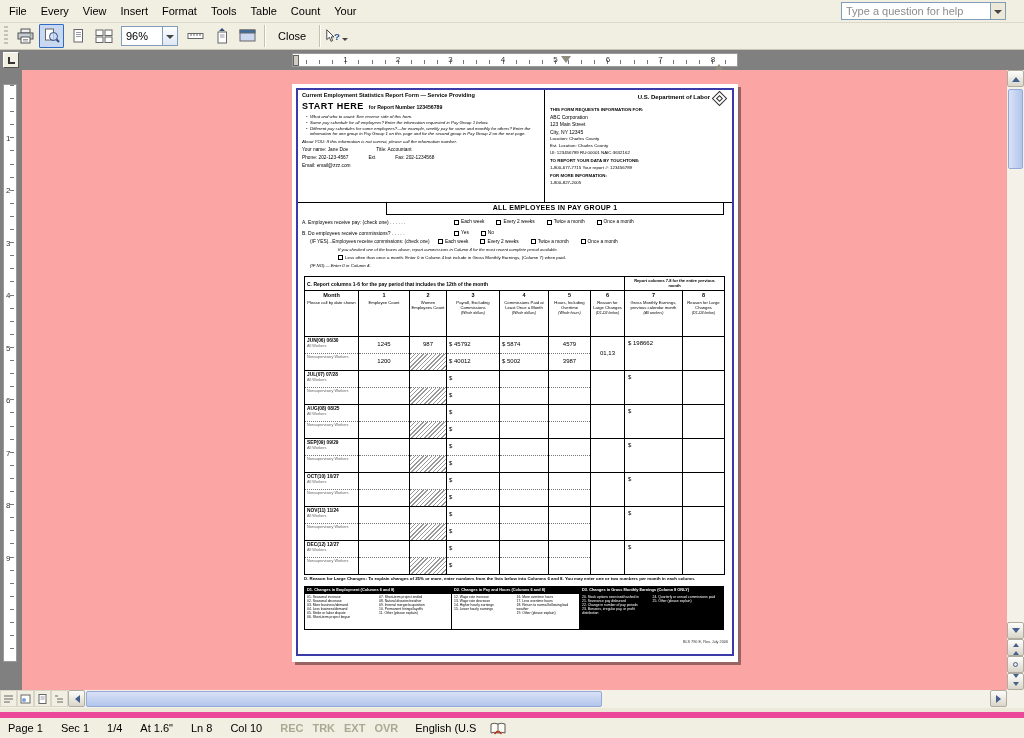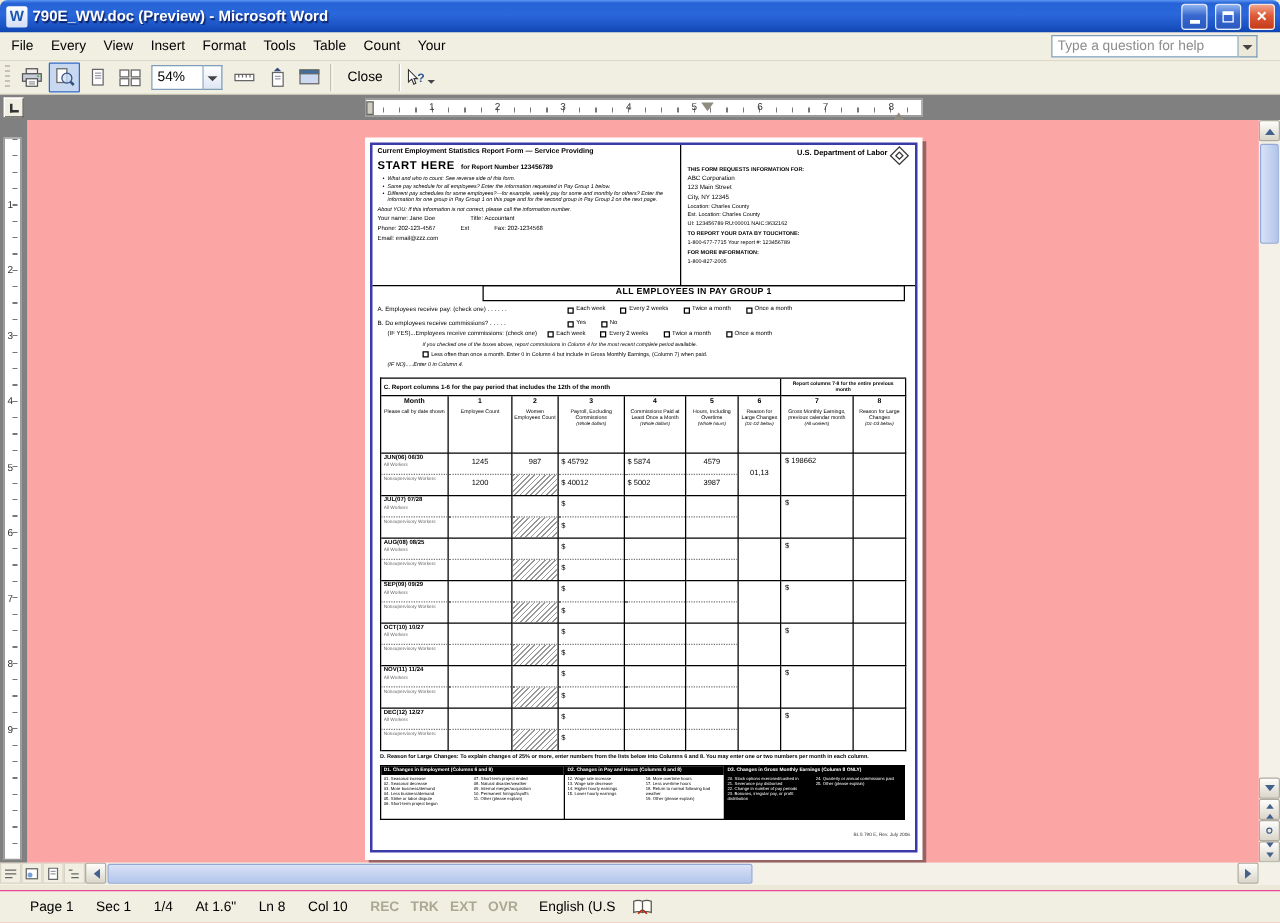--- a/index.html
+++ b/index.html
@@ -86,21 +86,21 @@
 
 .hscrollrow{height:18px;flex:0 0 18px;display:flex;background:#f3f1e8}
 .viewbtn{width:17px;height:17px;flex:0 0 17px;display:flex;align-items:center;justify-content:center;background:#f1efe2;border:1px solid #d8d4c6}
 .hsbtn{width:17px;height:17px;flex:0 0 17px;background:linear-gradient(180deg,#fefefc,#d9d5c9);border:1px solid #b0ac9f;border-radius:2px;display:flex;align-items:center;justify-content:center}
 .htrack{flex:1;position:relative}
 .hthumb{position:absolute;top:1px;bottom:1px;left:1px;width:57%;background:linear-gradient(180deg,#d9e2f6,#b2c5ec);border:1px solid #93a8d7;border-radius:2px}
 .corner{width:17px;flex:0 0 17px;background:#f3f1e8}
 .gapstrip{height:4px;flex:0 0 4px;background:#ece9d8}
 
 
-.statusbar{height:26px;flex:0 0 26px;background:#f1efe2;border-top:1px solid #ec4899;display:flex;align-items:center;font-size:11px;padding:0 24px}
+.statusbar{height:26px;flex:0 0 26px;background:#f1efe2;border-top:6px solid #ec4899;display:flex;align-items:center;font-size:11px;padding:0 8px}
 .stseg{margin-right:18px;white-space:nowrap}
 .stdim{color:#aba893;font-weight:bold;margin-right:9px}
 .stlang{margin:0 14px 0 8px}
 
 
 .fleft{position:absolute;left:4px;top:2px;width:242px}
 .f-title{font-size:5.6px;font-weight:bold}
 .f-start{margin-top:2px;display:flex;align-items:baseline}
 .start-big{font-size:9px;font-weight:bold;letter-spacing:.5px}
 .start-rest{font-size:5.2px;font-weight:bold;margin-left:5px}
@@ -173,31 +173,20 @@
 .dbody{flex:1;display:flex;gap:2px;padding:1px 2px;font-size:3.4px;line-height:1.25}
 .dcol{flex:1;white-space:pre-line}
 .dbox.inverse{background:#000;color:#fff}
 .ffooter{position:absolute;right:4px;top:550px;font-size:3.8px;color:#333}
 </style>
 </head>
 <body>
 
 <div class="window">
 
-  <div class="titlebar">
-    <div class="app-icon"></div>
-    <div class="title-text">790E_WW.doc (Preview) - Microsoft Word</div>
-    <div class="winbtn min">
-        <span class="glyph-min"></span>
-      </div>
-    <div class="winbtn max">
-        <span class="glyph-restore"></span>
-      </div>
-    <div class="winbtn close"></div>
-  </div>
 
   <div class="menubar">
     <span class="menu-item">File</span>
     <span class="menu-item">Every</span>
     <span class="menu-item">View</span>
     <span class="menu-item">Insert</span>
     <span class="menu-item">Format</span>
     <span class="menu-item">Tools</span>
     <span class="menu-item">Table</span>
     <span class="menu-item">Count</span>
@@ -238,21 +227,21 @@
     </div>
     <div class="tbtn">
       <svg width="18" height="16" viewBox="0 0 18 16">
           <rect x="1" y="2" width="7" height="5.5" fill="#fff" stroke="#666"></rect>
           <rect x="10" y="2" width="7" height="5.5" fill="#fff" stroke="#666"></rect>
           <rect x="1" y="9" width="7" height="5.5" fill="#fff" stroke="#666"></rect>
           <rect x="10" y="9" width="7" height="5.5" fill="#fff" stroke="#666"></rect>
         </svg>
     </div>
     <div class="zoombox">
-      <span class="zoomval">54%</span>
+      <span class="zoomval">96%</span>
       <span class="zoomdrop"></span>
     </div>
     <div class="tbtn">
       <svg width="17" height="16" viewBox="0 0 17 16">
           <rect x="1" y="5.5" width="15" height="5" fill="#fff" stroke="#666"></rect>
           <line x1="4" y1="5.5" x2="4" y2="8" stroke="#666"></line>
           <line x1="7" y1="5.5" x2="7" y2="8" stroke="#666"></line>
           <line x1="10" y1="5.5" x2="10" y2="8" stroke="#666"></line>
           <line x1="13" y1="5.5" x2="13" y2="8" stroke="#666"></line>
         </svg>

